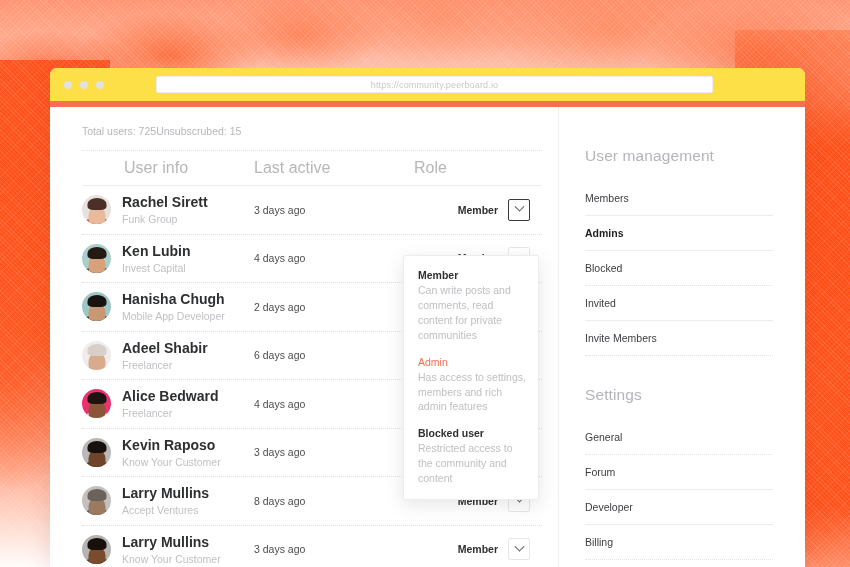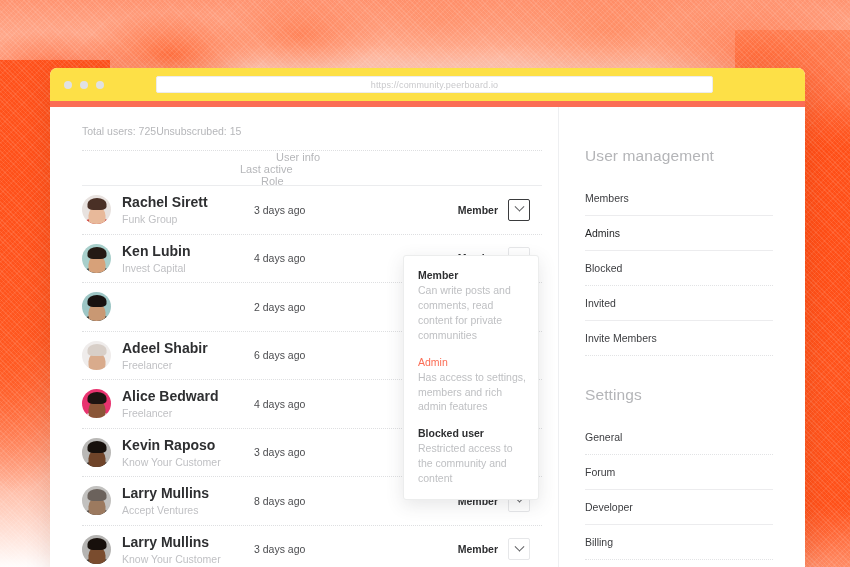--- a/index.html
+++ b/index.html
@@ -112,21 +112,21 @@
     margin-right: 16px;
   }
   .solid-sep {
     border-top: 1px solid #ebecee;
     margin-right: 16px;
   }
 
   .table-head {
     display: flex; align-items: center;
     height: 34px;
-    font-size: 11px; color: #b6b7ba; flex-direction: column;
+    font-size: 16px; color: #b6b7ba;
   }
   .col-user  { width: 172px; padding-left: 42px; }
   .col-last  { width: 160px; }
   .col-role  { width: 118px; padding-right: 2px; }
 
   .user-row {
     display: flex; align-items: center;
     height: 47.5px;
   }
   .cell-user { width: 172px; display: flex; align-items: center; gap: 11px; }
@@ -210,21 +210,21 @@
     letter-spacing: .1px;
     margin-bottom: 16px;
   }
   .side-title.second { margin-top: 30px; }
   .side-item {
     font-size: 10.5px; color: #3c3d40;
     padding: 11px 0 11px 0;
     border-bottom: 1px solid #ececee;
   }
   .side-item.alt { border-bottom: 1px dotted #e2e3e5; }
-  .side-item.selected { font-weight: normal; color: #1f2022; }
+  .side-item.selected { font-weight: bold; color: #1f2022; }
 </style>
 </head>
 <body>
 
 <div id="stage">
 
   <div class="splash splash-top"></div>
   <div class="splash splash-left"></div>
   <div class="splash splash-right"></div>
   <div class="splash splash-grain"></div>
@@ -304,20 +304,24 @@
               </div>
             </div>
             <div class="dotted-sep"></div>
             <div class="user-row">
               <div class="cell-user">
                 <div class="avatar" style="background:#9dc6c5">
                   <span class="body" style="background:#2a2420"></span>
                   <span class="face" style="background:#c99873"></span>
                   <span class="hair" style="background:#181210"></span>
                 </div>
+                <div>
+                  <div class="uname">Hanisha Chugh</div>
+                  <div class="usub">Mobile App Developer</div>
+                </div>
               </div>
               <div class="cell-last">2 days ago</div>
               <div class="cell-role">
                 <span class="role-label">Member</span>
                 <span class="chev-btn">
                   <span class="chev"></span>
                 </span>
               </div>
             </div>
             <div class="dotted-sep"></div>

